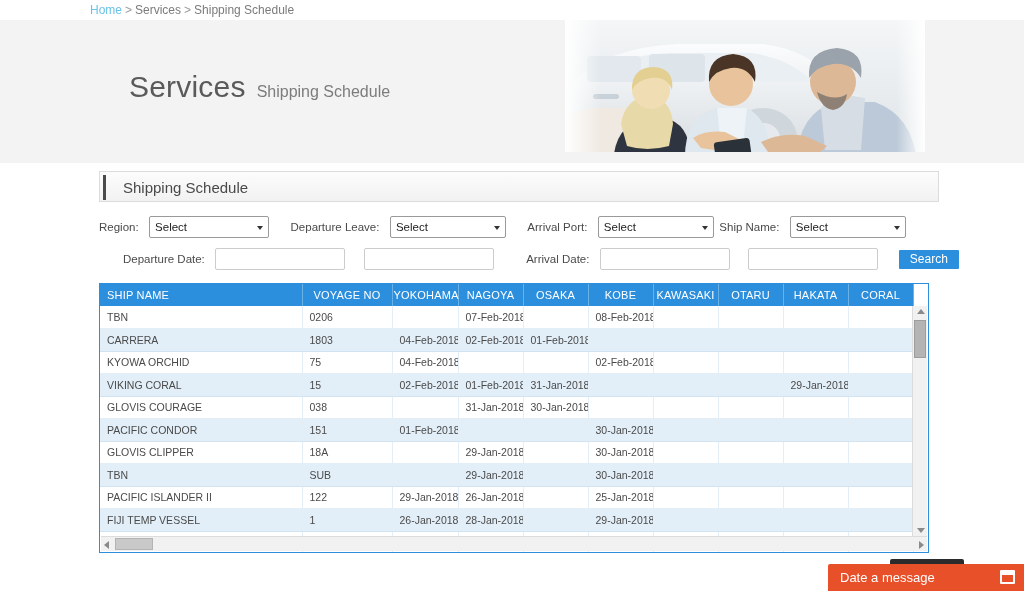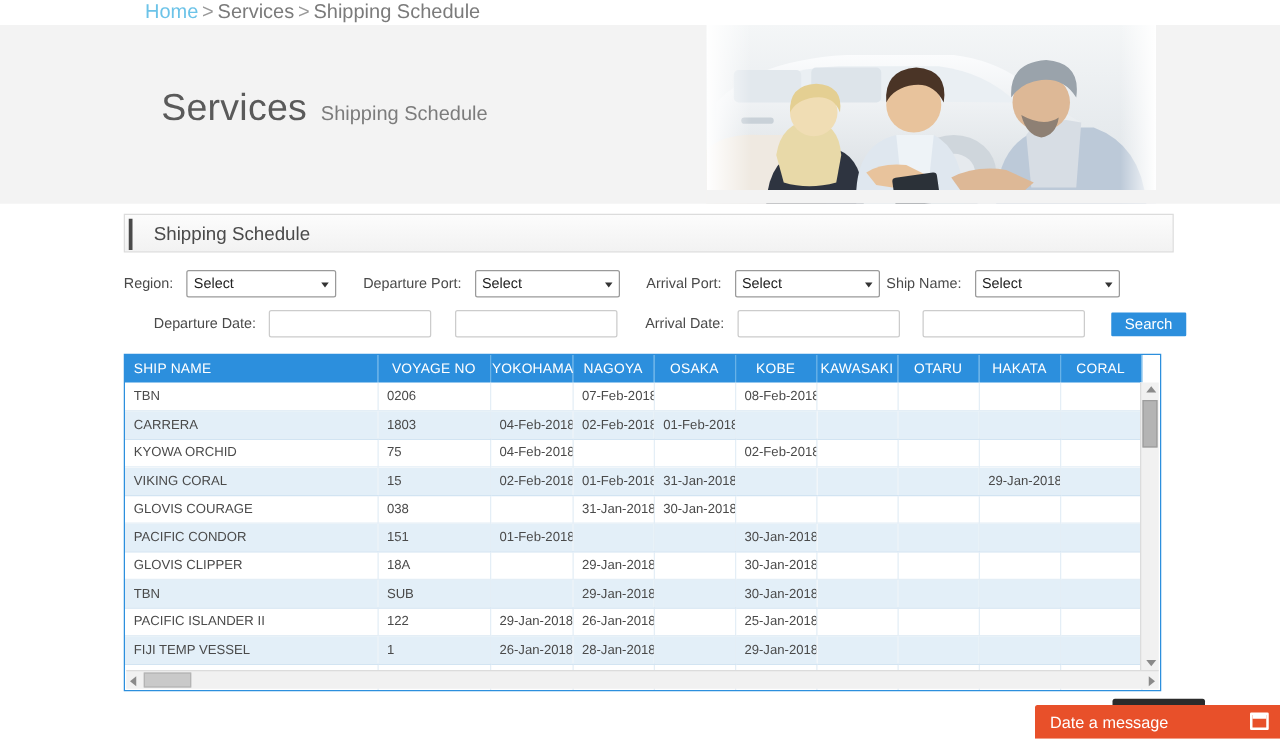--- a/index.html
+++ b/index.html
@@ -10,22 +10,22 @@
     overflow: hidden;
     background: #ffffff;
     font-family: "Liberation Sans", sans-serif;
   }
   #page { position: relative; width: 1024px; height: 591px; background:#fff; }
 
   
   .breadcrumb {
     position:absolute; left:0; top:0; width:1024px; height:20px;
     background:#ffffff;
-    font-size:16px; color:#7b7b7b;
-    padding-left:116px; line-height:20px; white-space:nowrap;
+    font-size:12px; color:#7b7b7b;
+    padding-left:90px; line-height:20px; white-space:nowrap;
   }
   .breadcrumb a { color:#6cc3e8; text-decoration:none; }
   .breadcrumb .sep { color:#9a9a9a; margin:0 3px; }
   .breadcrumb .crumb { color:#7b7b7b; }
 
   
   .hero {
     position:absolute; left:0; top:20px; width:1024px; height:143px;
     background:#f3f3f3; overflow:hidden;
   }
@@ -246,21 +246,21 @@
   </div>
 
   <div class="filters">
     <div class="frow r1">
       <span class="flabel">Region:</span>
       <span class="fselect" style="margin-left:6px;width:120px;">
         <span>Select</span>
         <span class="caret"></span>
       </span>
 
-      <span class="flabel" style="margin-left:17px;">Departure Port:</span>
+      <span class="flabel" style="margin-left:17px;">Departure Leave:</span>
       <span class="fselect" style="margin-left:6px;width:116px;">
         <span>Select</span>
         <span class="caret"></span>
       </span>
 
       <span class="flabel" style="margin-left:17px;">Arrival Port:</span>
       <span class="fselect" style="margin-left:6px;width:116px;">
         <span>Select</span>
         <span class="caret"></span>
       </span>
@@ -269,21 +269,21 @@
       <span class="fselect" style="margin-left:6px;width:116px;">
         <span>Select</span>
         <span class="caret"></span>
       </span>
     </div>
 
     <div class="frow r2">
       <span class="flabel" style="margin-left:24px;">Departure Date:</span>
       <input class="ftext" style="margin-left: 6px;" type="text" value="">
       <input class="ftext" style="margin-left: 14px;" type="text" value="">
-      <span class="flabel" style="margin-left:18px;">Arrival Date:</span>
+      <span class="flabel" style="margin-left:28px;">Arrival Date:</span>
       <input class="ftext" style="margin-left: 6px;" type="text" value="">
       <input class="ftext" style="margin-left: 14px;" type="text" value="">
       <button class="search-btn" style="margin-left:16px;">Search</button>
     </div>
   </div>
 
   <div class="tablewrap">
     <table class="sched">
       <colgroup>
         <col style="width:202px">

